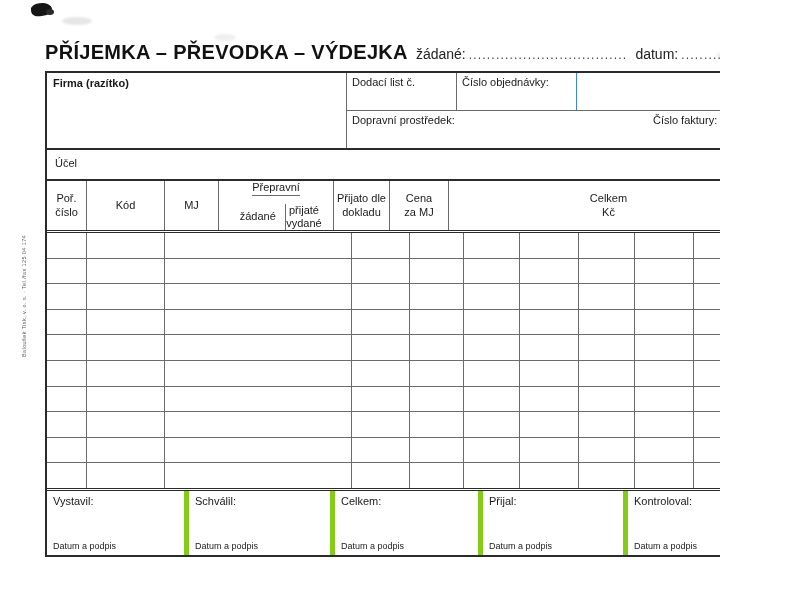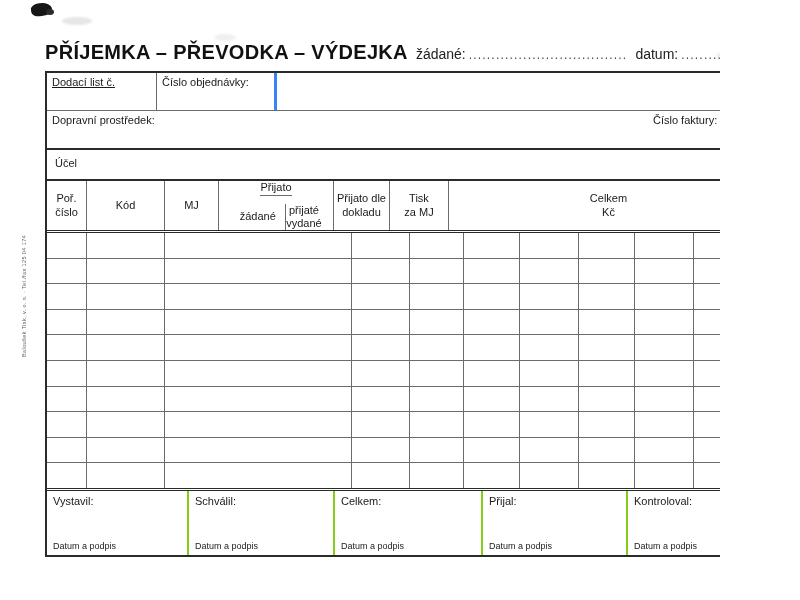--- a/index.html
+++ b/index.html
@@ -34,22 +34,22 @@
   .cell-line{border-right:1px solid #6b6b6b;}
 
   
   .hs{height:77px;display:flex;border-bottom:2px solid #2b2b2b;box-sizing:border-box;}
   .hs-firma{width:300px;border-right:1px solid #6b6b6b;box-sizing:border-box;
             padding:4px 6px;font-weight:bold;}
   .hs-right{flex:1;display:flex;flex-direction:column;}
   .hs-row{flex:1;display:flex;}
   .hs-row.first{border-bottom:1px solid #6b6b6b;}
   .hs-c{box-sizing:border-box;padding:3px 5px;}
-  .hs-c1{width:110px;border-right:1px solid #6b6b6b;text-decoration:underline;}
-  .hs-c2{width:120px;border-right:3px solid #3b82f6;}
+  .hs-c1{width:110px;border-right:1px solid #6b6b6b;}
+  .hs-c2{width:120px;border-right:1px solid #3b82f6;}
   .hs-c3{flex:1;}
 
   
   .ucel{height:31px;border-bottom:2px solid #2b2b2b;box-sizing:border-box;
         padding:7px 8px 0 8px;}
 
   
   .colhead{height:52px;display:flex;border-bottom:3px double #2b2b2b;box-sizing:border-box;}
   .ch{display:flex;align-items:center;justify-content:center;text-align:center;
       white-space:pre-line;line-height:1.25;box-sizing:border-box;}
@@ -66,21 +66,21 @@
 
   
   .tbody{flex:1;display:flex;flex-direction:column;}
   .brow{flex:1;display:flex;border-bottom:1px solid #6b6b6b;box-sizing:border-box;}
   .brow:last-child{border-bottom:none;}
   .bc{box-sizing:border-box;border-right:1px solid #6b6b6b;}
   .bc:last-child{border-right:none;}
 
   
   .sign{height:67px;display:flex;border-top:3px double #2b2b2b;box-sizing:border-box;}
-  .sg{position:relative;box-sizing:border-box;border-right:2px solid #84cc16;padding:4px 6px;}
+  .sg{position:relative;box-sizing:border-box;border-right:5px solid #84cc16;padding:4px 6px;}
   .sg1{width:142px;} .sg2{width:146px;} .sg3{width:148px;} .sg4{width:145px;}
   .sg5{flex:1;border-right:none;}
   .sg-sub{position:absolute;left:6px;bottom:4px;font-size:9px;color:#222;}
 </style>
 </head>
 <body>
 
 <div class="page">
 
   <div class="blob"></div>
@@ -95,50 +95,51 @@
     <span class="title-main">PŘÍJEMKA – PŘEVODKA – VÝDEJKA</span>
     <span class="title-label">žádané:</span>
     <span class="dots">...................................</span>
     <span class="title-label">datum:</span>
     <span class="dots">..............................................</span>
   </div>
 
   <div class="form">
 
     <div class="hs">
+      <div class="hs-firma">Firma (razítko)</div>
       <div class="hs-right">
         <div class="hs-row first">
           <div class="hs-c hs-c1">Dodací list č.</div>
           <div class="hs-c hs-c2">Číslo objednávky:</div>
         </div>
         <div class="hs-row">
           <div class="hs-c hs-c3">Dopravní prostředek:</div>
           <div class="hs-c hs-c2">Číslo faktury:</div>
         </div>
       </div>
     </div>
 
     <div class="ucel">Účel</div>
 
     <div class="colhead">
       <div class="ch cell-line w-por">Poř.
 číslo</div>
       <div class="ch cell-line w-kod">Kód</div>
       <div class="ch cell-line w-mj">MJ</div>
       <div class="ch cell-line w-mnoz">
-        <div class="mnoz-top">Přijato</div>
+        <div class="mnoz-top">Přepravní</div>
         <div class="mnoz-bottom">
           <div class="mnoz-sub sub1">žádané</div>
           <div class="mnoz-sub sub2">přijaté
 vydané</div>
         </div>
       </div>
       <div class="ch cell-line w-prij">Přijato dle
 dokladu</div>
-      <div class="ch cell-line w-cena">Tisk
+      <div class="ch cell-line w-cena">Cena
 za MJ</div>
       <div class="ch w-celk">Celkem
 Kč</div>
     </div>
 
     <div class="tbody">
         <div class="brow">
           <div class="bc" style="width: 40px;"></div>
           <div class="bc" style="width: 78px;"></div>
           <div class="bc" style="width: 187px;"></div>

